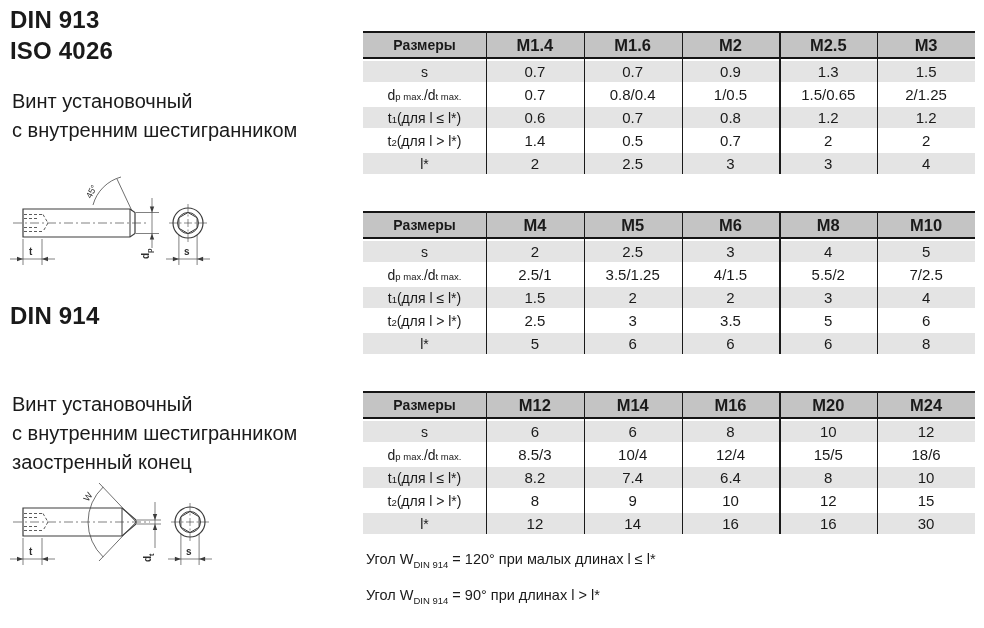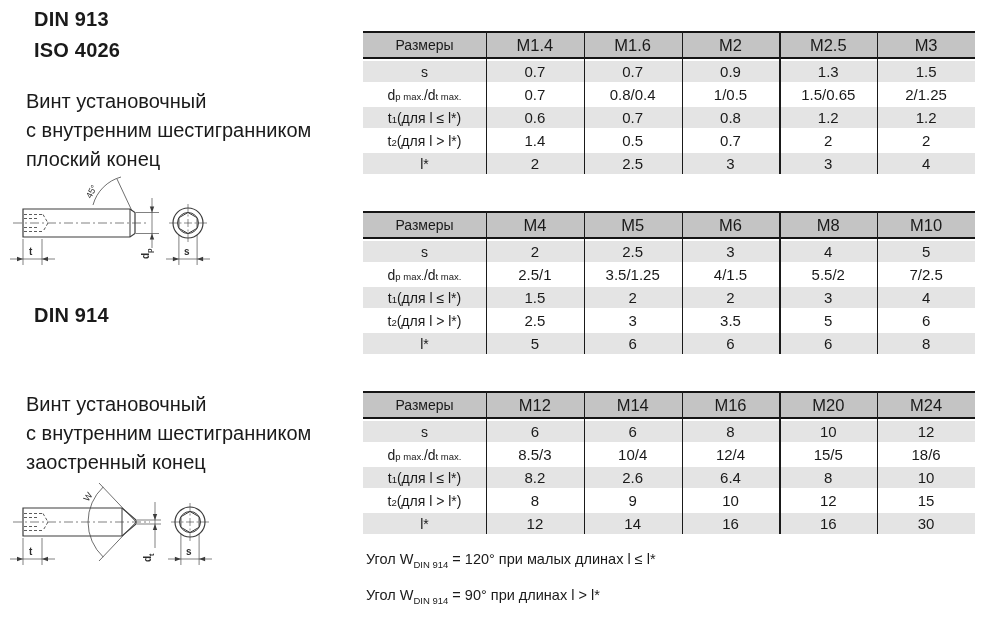--- a/index.html
+++ b/index.html
@@ -2,55 +2,54 @@
 <html><head>
 <meta charset="utf-8">
 <style>
   * { margin:0; padding:0; box-sizing:border-box; }
   html,body { width:984px; height:628px; background:#ffffff; overflow:hidden; }
   body { position:relative; font-family:"Liberation Sans", sans-serif; color:#1a1a1a; }
 
   .abs { position:absolute; }
 
   
-  .std-heading { left:10px; font-size:20px; font-weight:bold; line-height:31px; letter-spacing:0.2px;margin-left:24px; }
-  .desc { left:26px; font-size:20px; line-height:29px; }
+  .std-heading { left:10px; font-size:24px; font-weight:bold; line-height:31px; letter-spacing:0.2px; }
+  .desc { left:12px; font-size:20px; line-height:29px; }
 
   .drawing { position:absolute; }
   .drawing text { font-size:10px; font-weight:bold; fill:#2e2e2e; font-family:"Liberation Sans", sans-serif; }
   .drawing .angle-txt { font-size:9px; font-weight:normal; }
 
   
   .dim-table { position:absolute; left:363px; width:612px; }
   .t-row { display:grid; grid-template-columns:123px repeat(5, 97.8px); height:21px; margin-bottom:2px; }
   .t-row.t-head { height:28px; background:#c4c4c4; border-top:2.5px solid #141414; border-bottom:2.5px solid #141414; margin-bottom:2px; }
   .t-row.odd { background:#e4e4e4; }
   .t-cell { display:flex; align-items:center; justify-content:center; font-size:15px; white-space:nowrap; }
-  .t-head .t-cell { font-size:16.5px; font-weight:normal; }
+  .t-head .t-cell { font-size:16.5px; font-weight:bold; }
   .t-cell.t-label { font-size:14px; }
   .t-cell sub { font-size:9.5px; line-height:0; transform:translateY(2px); }
   .t-sep { position:absolute; top:0; width:1.3px; background:#1a1a1a; }
 
   
   #notes { left:366px; top:549px; font-size:14.5px; line-height:20px; }
   #notes .note { margin-bottom:2px; }
   #notes .note:first-child { margin-bottom:10px; }
   #notes sub { font-size:9.5px; }
 </style>
 </head>
 <body>
 
 <div class="abs std-heading" style="top:4px">
   <div>DIN 913</div>
   <div>ISO 4026</div>
 </div>
 <div class="abs desc" style="top:87px">
   <div>Винт установочный</div>
   <div>с внутренним шестигранником</div>
-  <div>плоский конец</div>
 </div>
 
 <svg class="drawing" style="left:5px; top:168px" width="225" height="115" viewBox="0 0 225 115">
   <g stroke="#3c3c3c" fill="none" stroke-width="1.2">
     <path d="M18,41 H125 L130,44.5 V65.5 L125,69 H18 Z"></path>
     <line x1="125" y1="41" x2="125" y2="69" stroke-width="1"></line>
   </g>
   <g stroke="#4a4a4a" fill="none" stroke-width="0.9" stroke-dasharray="3,2">
     <line x1="19" y1="46.5" x2="38" y2="46.5"></line>
     <line x1="19" y1="50.5" x2="34" y2="50.5"></line>
@@ -285,21 +284,21 @@
       <div class="t-cell t-label">d<sub>p max.</sub>/d<sub>t max.</sub></div>
       <div class="t-cell">8.5/3</div>
       <div class="t-cell">10/4</div>
       <div class="t-cell">12/4</div>
       <div class="t-cell">15/5</div>
       <div class="t-cell">18/6</div>
     </div>
     <div class="t-row odd">
       <div class="t-cell t-label">t<sub>1</sub> (для l ≤ l*)</div>
       <div class="t-cell">8.2</div>
-      <div class="t-cell">2.6</div>
+      <div class="t-cell">7.4</div>
       <div class="t-cell">6.4</div>
       <div class="t-cell">8</div>
       <div class="t-cell">10</div>
     </div>
     <div class="t-row even">
       <div class="t-cell t-label">t<sub>2</sub> (для l &gt; l*)</div>
       <div class="t-cell">8</div>
       <div class="t-cell">9</div>
       <div class="t-cell">10</div>
       <div class="t-cell">12</div>

